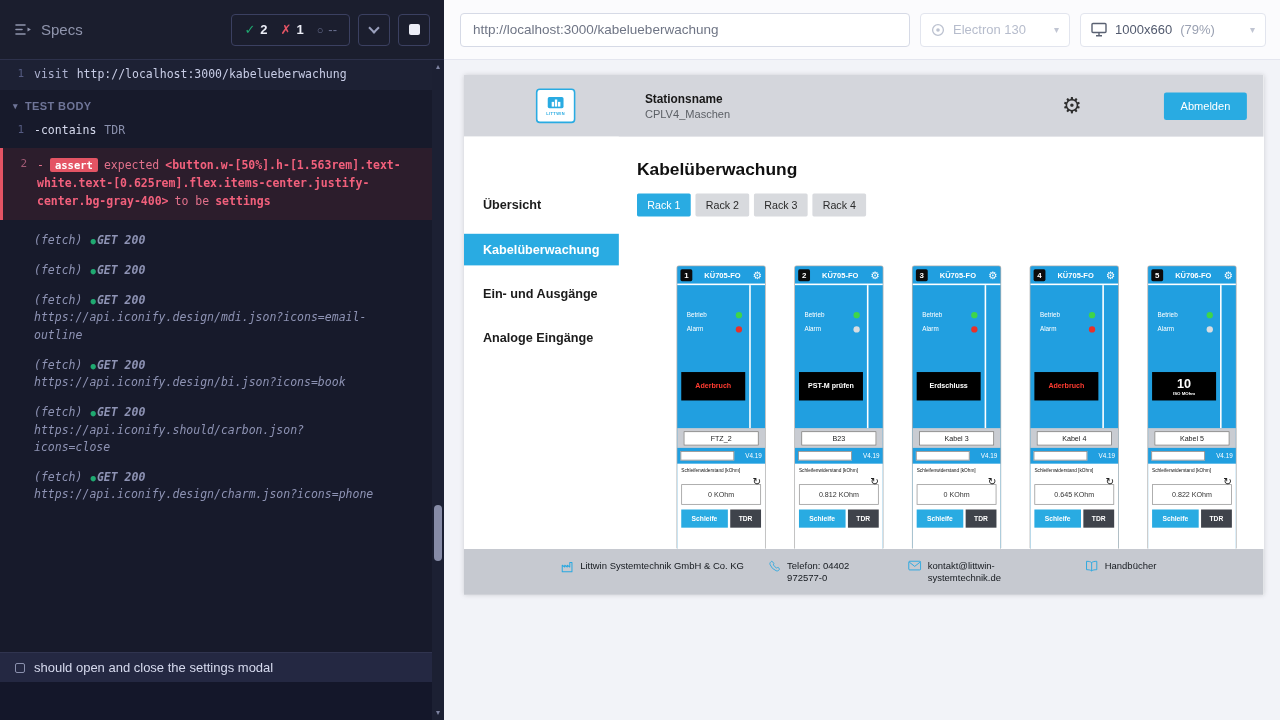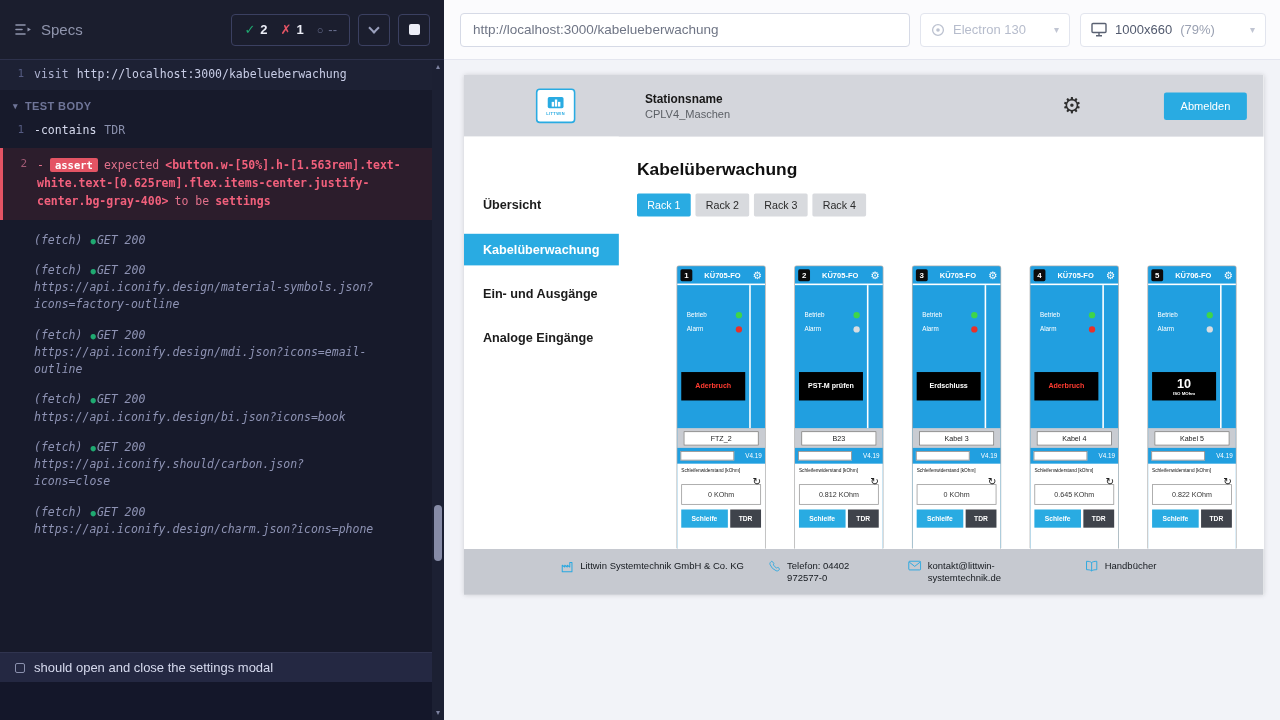--- a/index.html
+++ b/index.html
@@ -43,21 +43,21 @@
   .assert-block { background:#2c1d2c; border-left:3px solid #e45464; margin:5px 0 6px; padding:8px 12px 9px 0; display:flex; cursor:pointer; }
   .assert-block .num { color:#a05a74; }
   .assert-content { flex:1; overflow-wrap:anywhere; line-height:1.6; color:#e2718b; }
   .assert-content > span { margin-right:6px; }
   .assert-badge { background:#e45464; color:#fff; border-radius:2px; padding:1px 5px; font-size:10.5px; font-weight:700; }
   .assert-strong { font-weight:700; color:#f2607c; }
 
   .fetch-row { padding:6px 10px 7px 0; font-style:italic; cursor:pointer; }
   .fetch-content { color:#8e93b4; }
   .fetch-dot { color:#1fa971; font-style:normal; font-size:9px; margin:0 1px 0 8px; }
-  .fetch-method { margin-right:7px; }
+  .fetch-method { margin-right:7px;font-weight:bold; }
   .fetch-path { display:block; max-width:340px; }
 
   .next-test { position:absolute; bottom:38px; left:0; width:432px; height:30px; background:#242842; border-top:1px solid #30344f; display:flex; align-items:center; gap:9px; padding:0 15px; color:#d6daee; font-size:13px; cursor:pointer; }
   .sq-icon { width:10px; height:10px; border:1.5px solid #8a90ad; border-radius:2px; flex:none; }
   .runner-bottom { position:absolute; bottom:0; left:0; width:432px; height:38px; background:#14172a; }
 
   .scrollcol { position:absolute; top:60px; right:0; width:12px; bottom:0; background:#1c2033; }
   .scroll-arrow { position:absolute; left:0; width:12px; height:14px; color:#7d82a0; font-size:8px; text-align:center; line-height:14px; cursor:pointer; }
   .scroll-arrow.up { top:0; } .scroll-arrow.down { bottom:0; }
   .scroll-thumb { position:absolute; left:2px; top:445px; width:8px; height:56px; background:#868ba6; border-radius:4px; cursor:pointer; }
@@ -195,21 +195,21 @@
       <div class="log-row fetch-row">
         <span class="num"></span>
         <span class="row-content fetch-content">
           <span class="fetch-tag">(fetch)</span><span class="fetch-dot">●</span><span class="fetch-method">GET 200</span>
         </span>
       </div>
 
       <div class="log-row fetch-row">
         <span class="num"></span>
         <span class="row-content fetch-content">
-          <span class="fetch-tag">(fetch)</span><span class="fetch-dot">●</span><span class="fetch-method">GET 200</span><span class="fetch-path">https://api.iconify.design/material-symbols.json?icons=factory-outline</span>
+          <span class="fetch-tag">(fetch)</span><span class="fetch-dot">●</span><span class="fetch-method">GET 200</span>
         </span>
       </div>
 
       <div class="log-row fetch-row">
         <span class="num"></span>
         <span class="row-content fetch-content">
           <span class="fetch-tag">(fetch)</span><span class="fetch-dot">●</span><span class="fetch-method">GET 200</span><span class="fetch-path">https://api.iconify.design/mdi.json?icons=email-outline</span>
         </span>
       </div>
 

